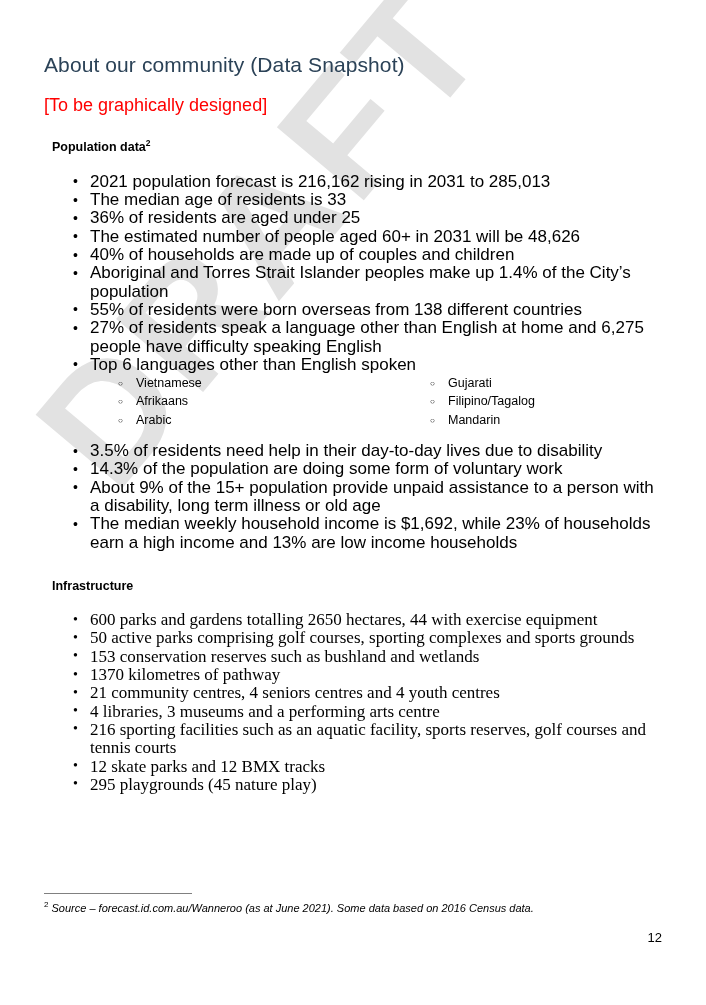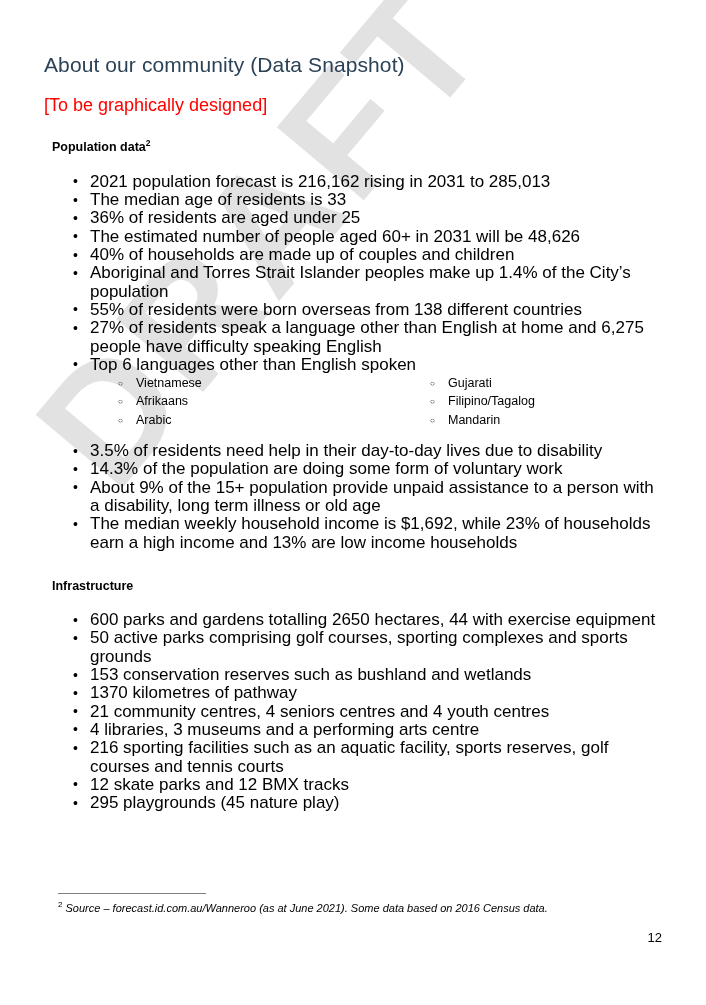--- a/index.html
+++ b/index.html
@@ -94,20 +94,21 @@
   ul.bullets {
     margin: 0;
     padding: 0;
     list-style: none;
   }
   ul.bullets.first {
     padding-top: 10px;
   }
   ul.bullets.infra-list {
     padding-top: 9px;
+    font-family: Liberation Serif, serif;
   }
   ul.bullets > li {
     position: relative;
     padding-left: 46px;
     font-size: 17px;
     line-height: 18.3px;
     margin-bottom: 0;
   }
   ul.bullets > li::before {
     content: "\2022";
@@ -148,21 +149,21 @@
     font-size: 8px;
     line-height: 19px;
     color: #000;
   }
 
   .gap-after-sublist { height: 12px; }
 
   
   .footnote-area {
     position: absolute;
-    left: 58px;
+    left: 44px;
     top: 893px;
     width: 618px;
     z-index: 2;
   }
   .footnote-rule {
     width: 148px;
     height: 0;
     border-top: 1px solid #808080;
     margin: 0 0 7px 0;
   }

